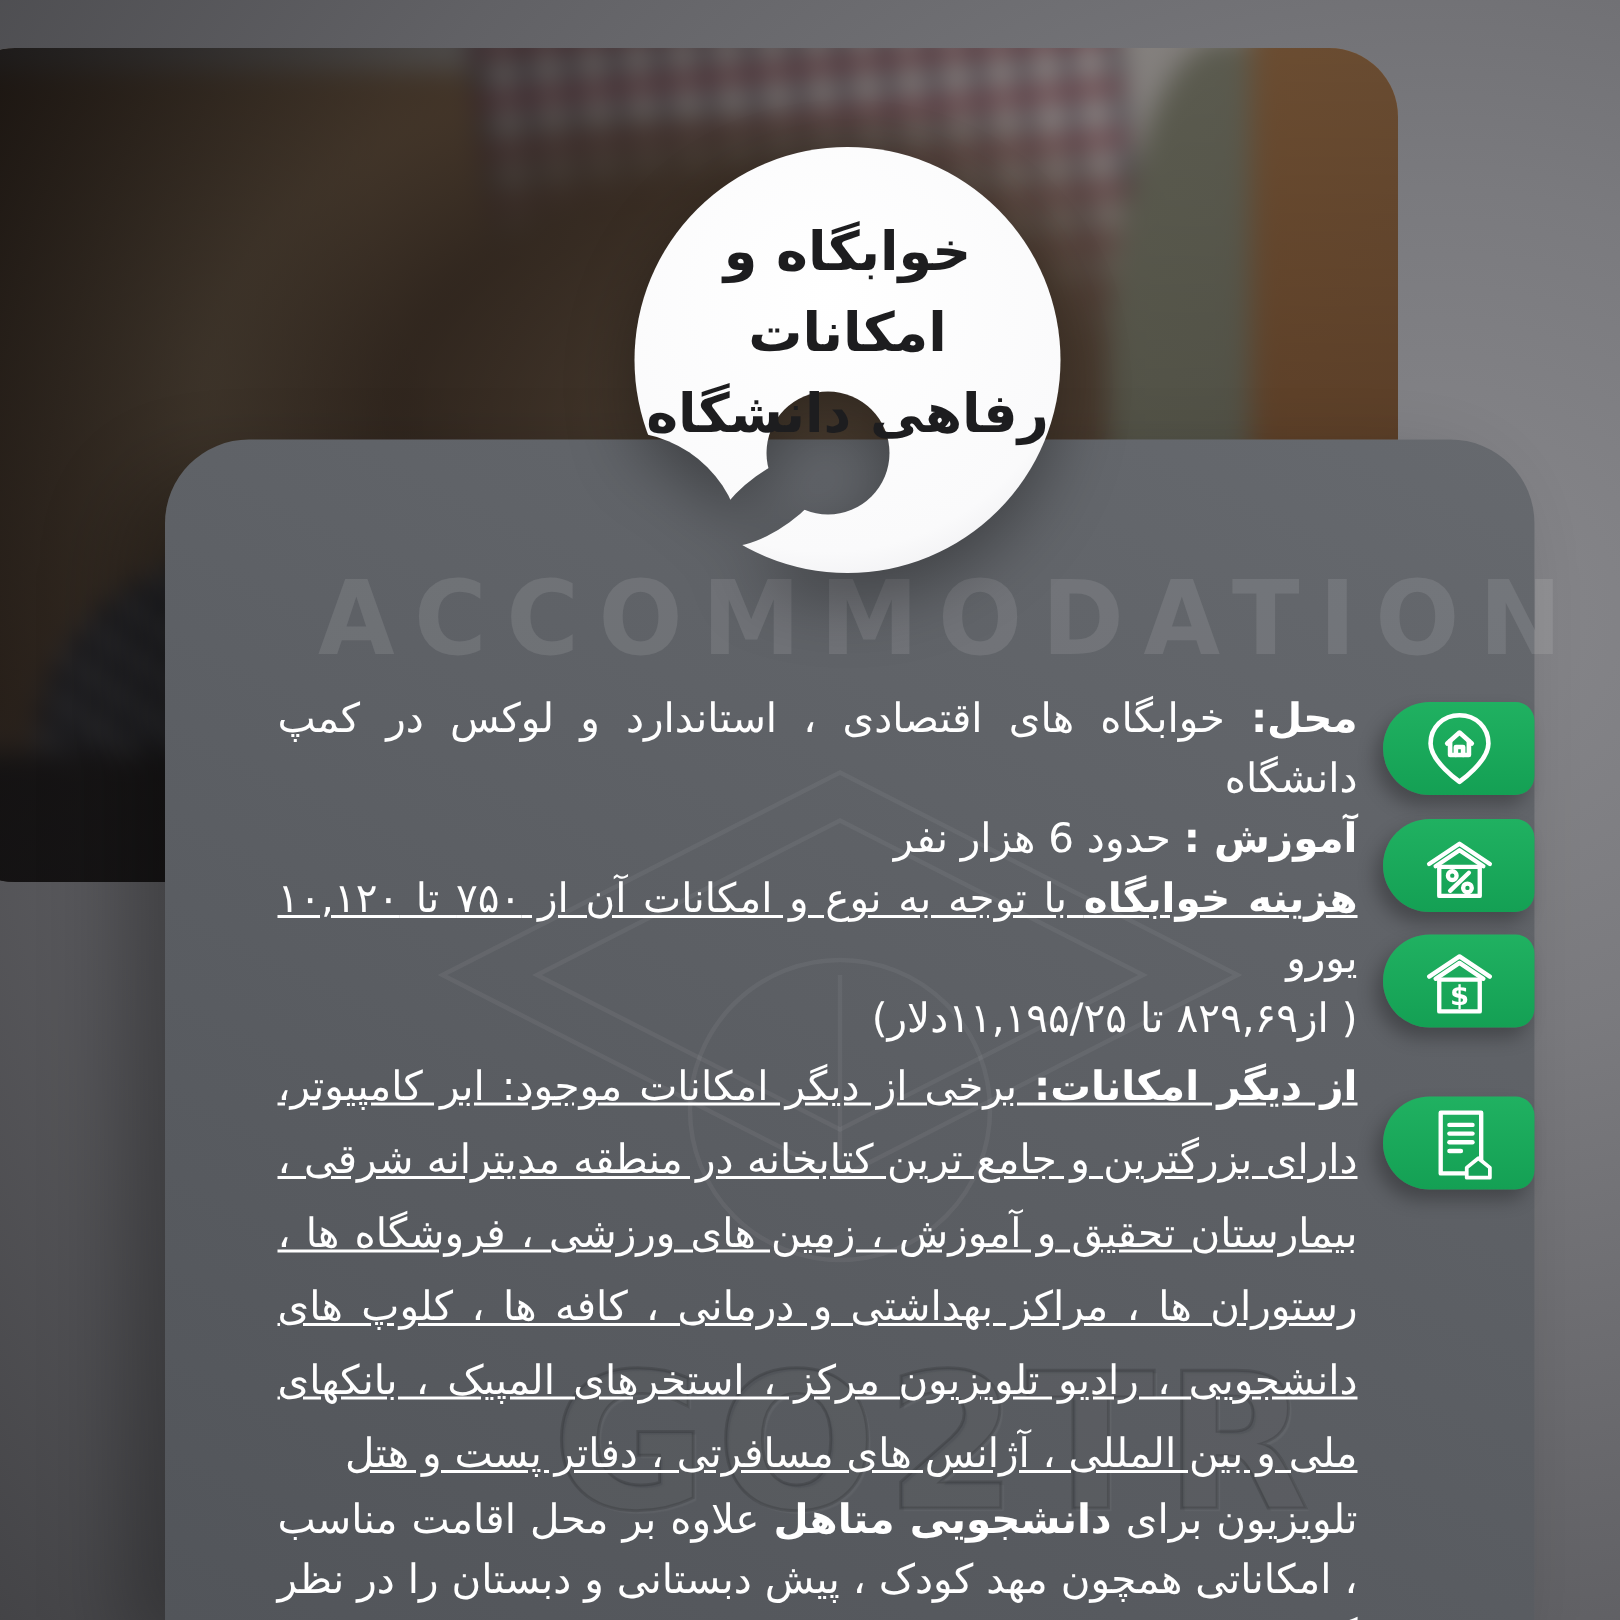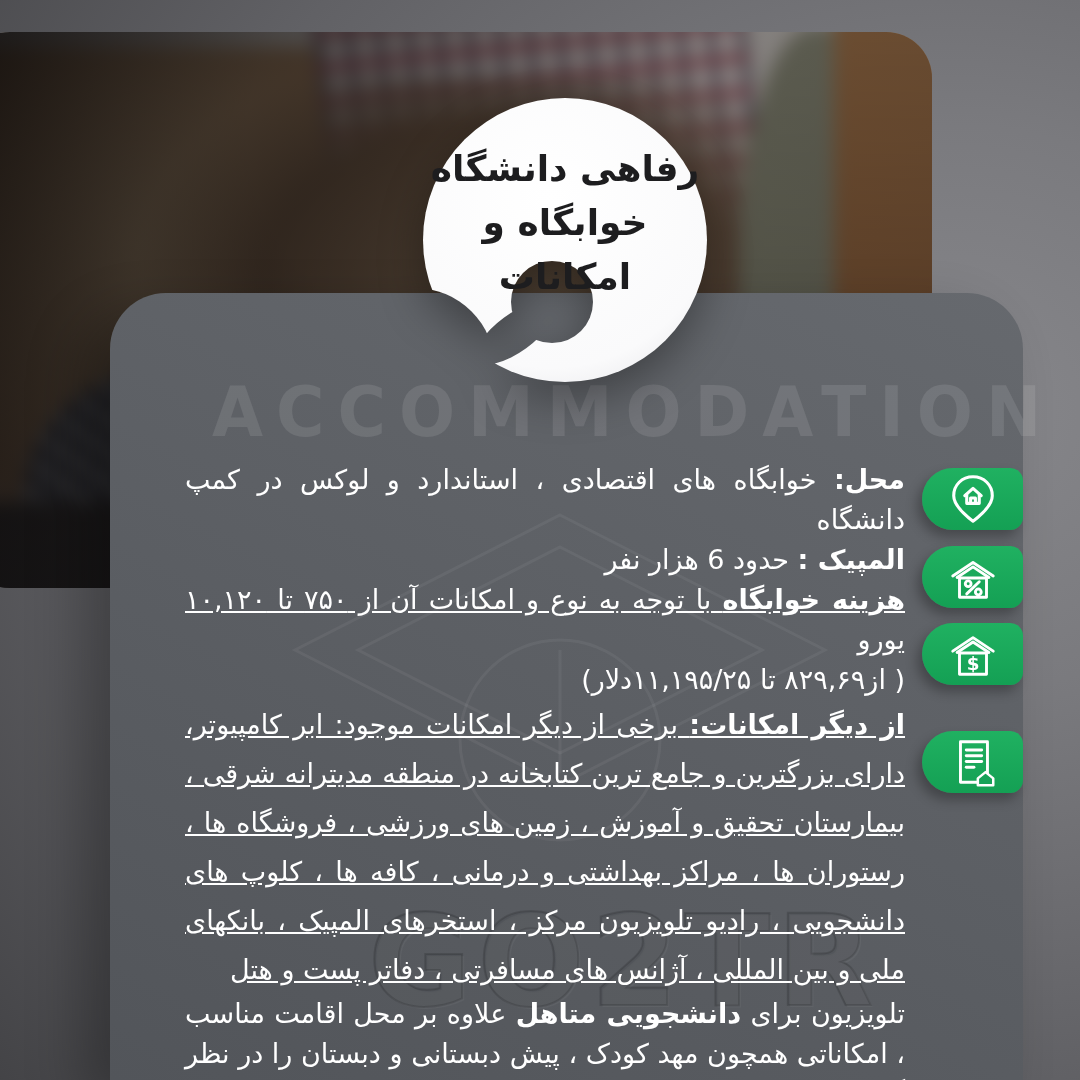--- a/index.html
+++ b/index.html
@@ -119,29 +119,29 @@
       <mask id="commaMask">
         <rect x="0" y="0" width="300" height="300" fill="white"></rect>
         <circle cx="137" cy="212" r="41" fill="black"></circle>
         <circle cx="0" cy="278" r="80" fill="black"></circle>
         <ellipse cx="100" cy="243" rx="46" ry="19" transform="rotate(-36 100 243)" fill="black"></ellipse>
       </mask>
     </defs>
     <circle cx="150" cy="150" r="142" fill="url(#bgrad)" mask="url(#commaMask)"></circle>
   </svg>
   <div class="badge-text">
+    <div>خوابگاه و امکانات</div>
     <div>رفاهی دانشگاه</div>
-    <div>خوابگاه و امکانات</div>
   </div>
 </div>
 
 <div class="content">
   <p class="p-location"><span class="lbl">محل:</span><span> خوابگاه های اقتصادی ، استاندارد و لوکس در کمپ دانشگاه</span></p>
 
-  <p class="p-capacity"><span class="lbl">المپیک :</span><span> حدود 6 هزار نفر</span></p>
+  <p class="p-capacity"><span class="lbl">آموزش :</span><span> حدود 6 هزار نفر</span></p>
 
   <p class="p-cost">
       <span class="cost-l1"><span class="lbl">هزینه خوابگاه</span><span> با توجه به نوع و امکانات آن از ۷۵۰ تا ۱۰,۱۲۰ یورو</span></span>
       <span class="cost-l2">( از۸۲۹,۶۹ تا ۱۱,۱۹۵/۲۵دلار)</span>
     </p>
 
   <p class="p-facilities"><span class="lbl">از دیگر امکانات:</span><span> برخی از دیگر امکانات موجود: ابر کامپیوتر، دارای بزرگترین و جامع ترین کتابخانه در منطقه مدیترانه شرقی ، بیمارستان تحقیق و آموزش ، زمین های ورزشی ، فروشگاه ها ، رستوران ها ، مراکز بهداشتی و درمانی ، کافه ها ، کلوپ های دانشجویی ، رادیو تلویزیون مرکز ، استخرهای المپیک ، بانکهای ملی و بین المللی ، آژانس های مسافرتی ، دفاتر پست و هتل</span></p>
 
   <p class="p-married"><span>تلویزیون برای </span><span class="lbl">دانشجویی متاهل</span><span> علاوه بر محل اقامت مناسب ، امکاناتی همچون مهد کودک ، پیش دبستانی و دبستان را در نظر گرفته است .</span></p>
 </div>

